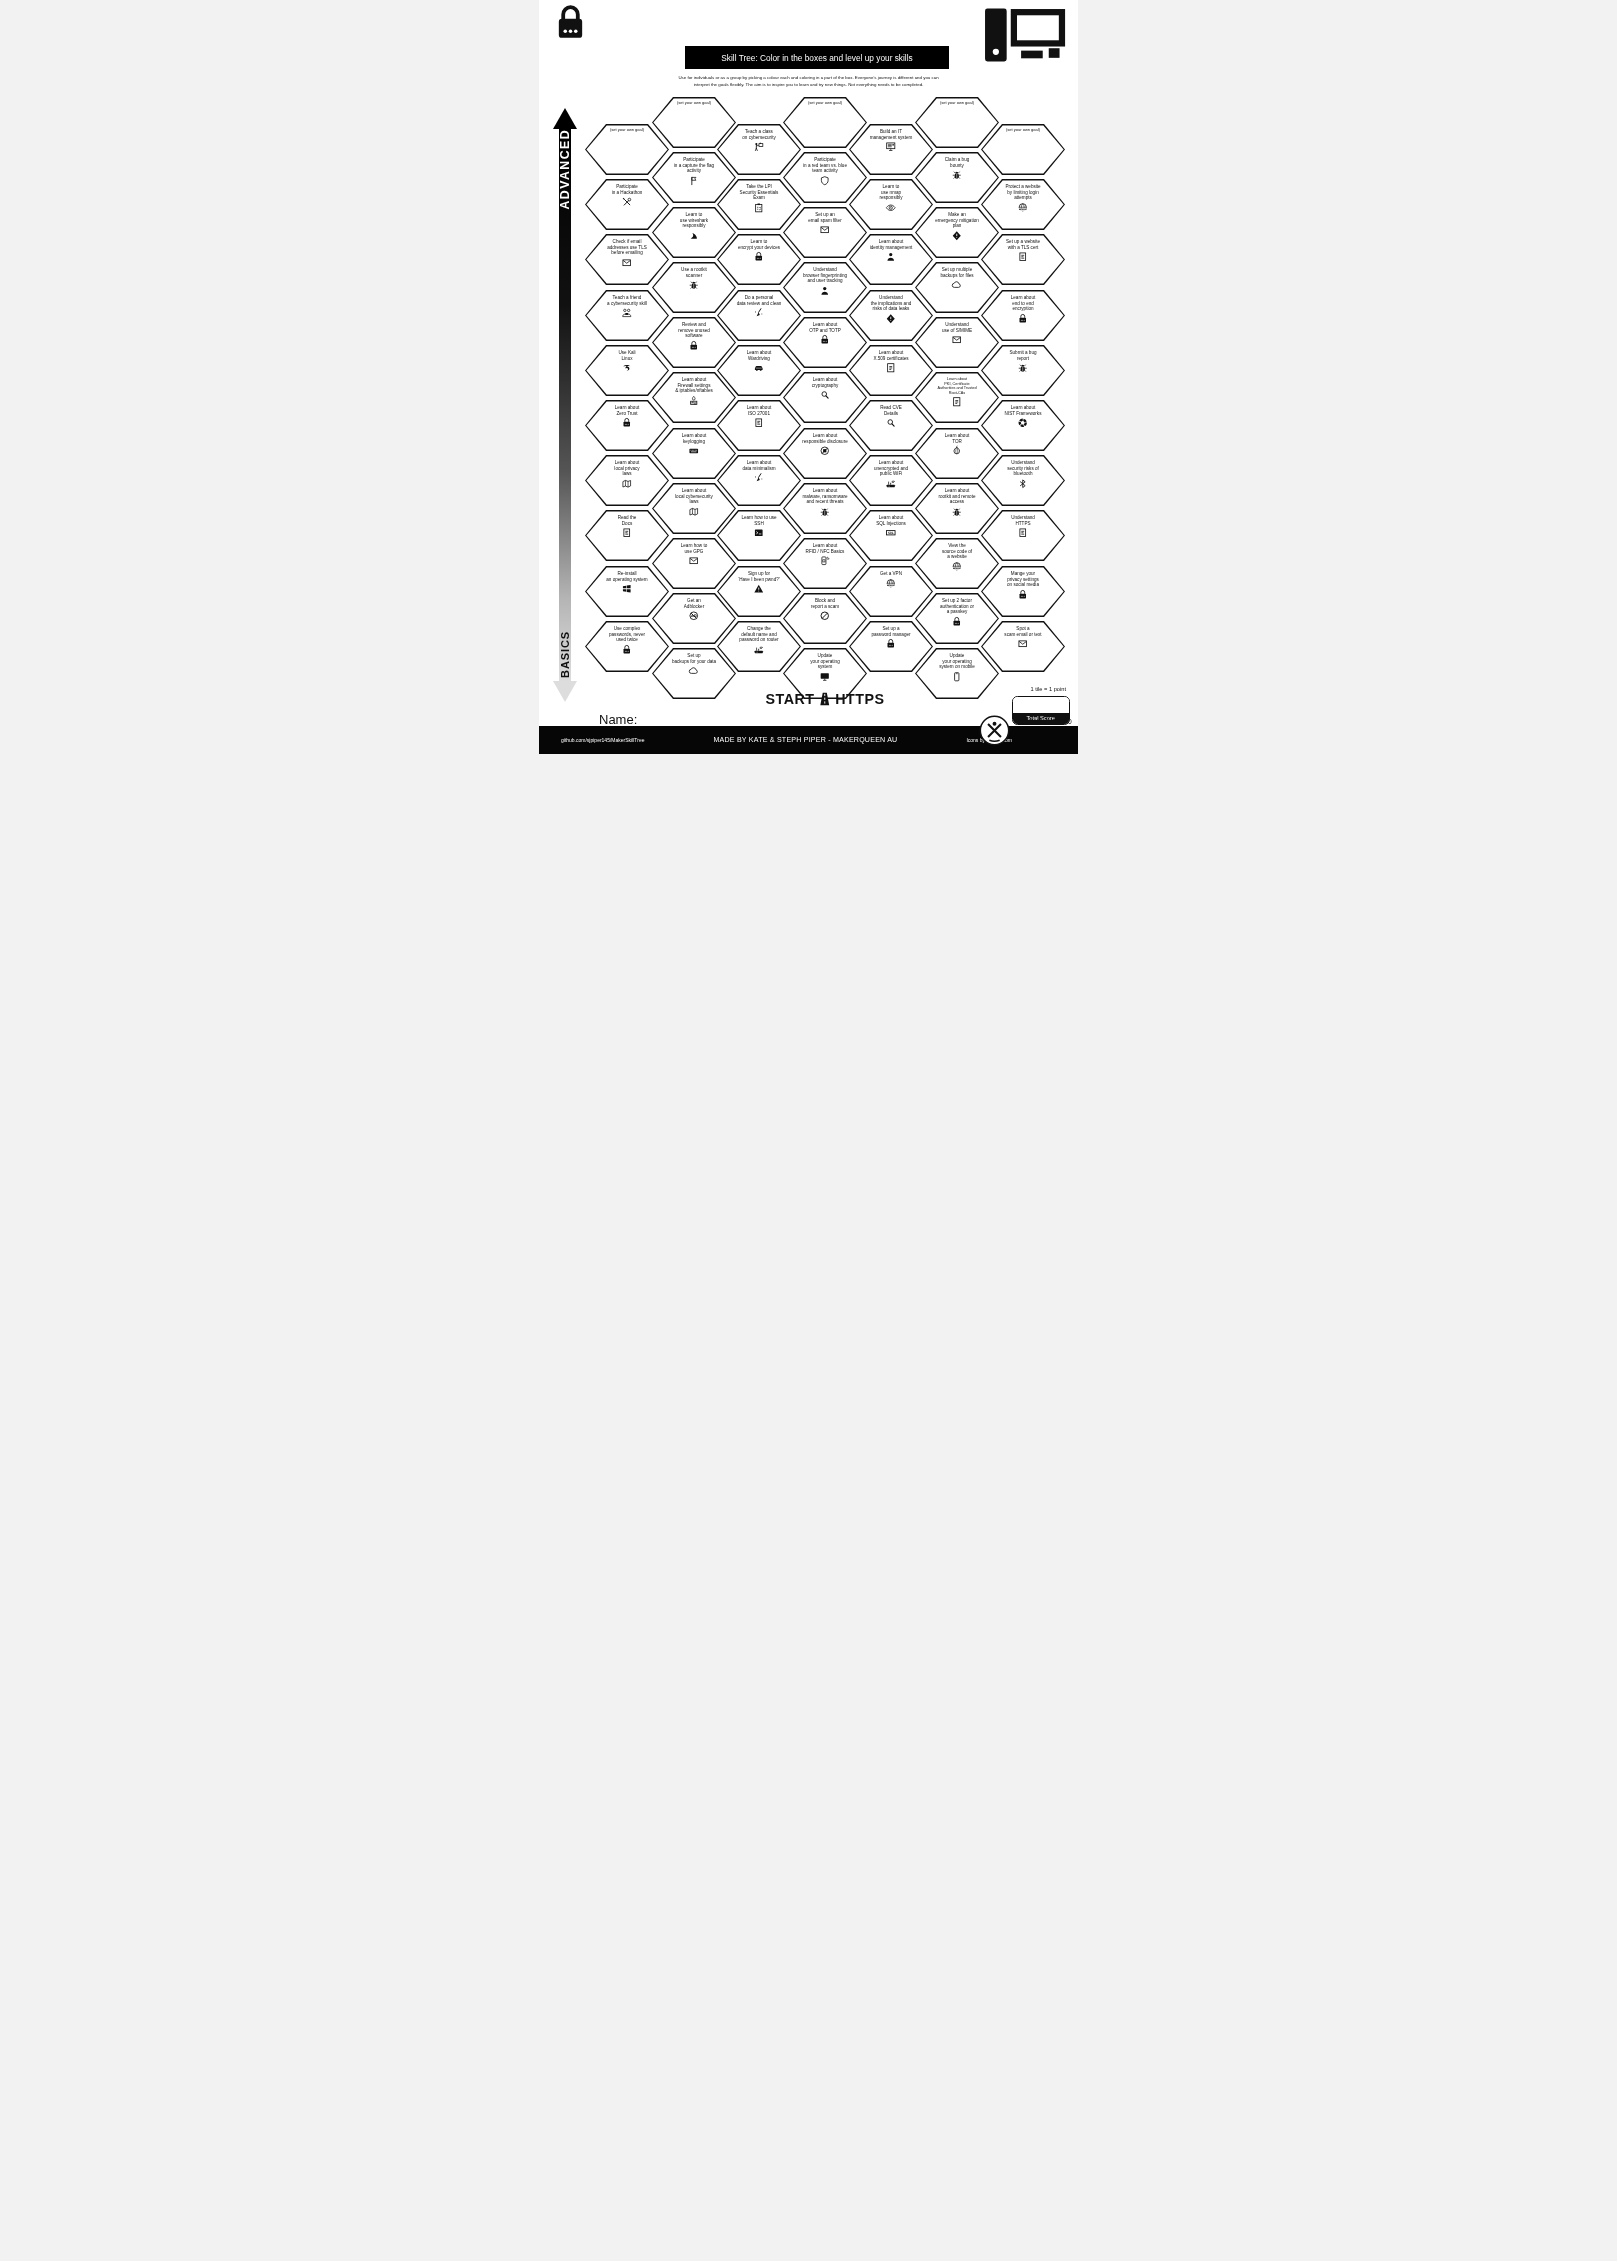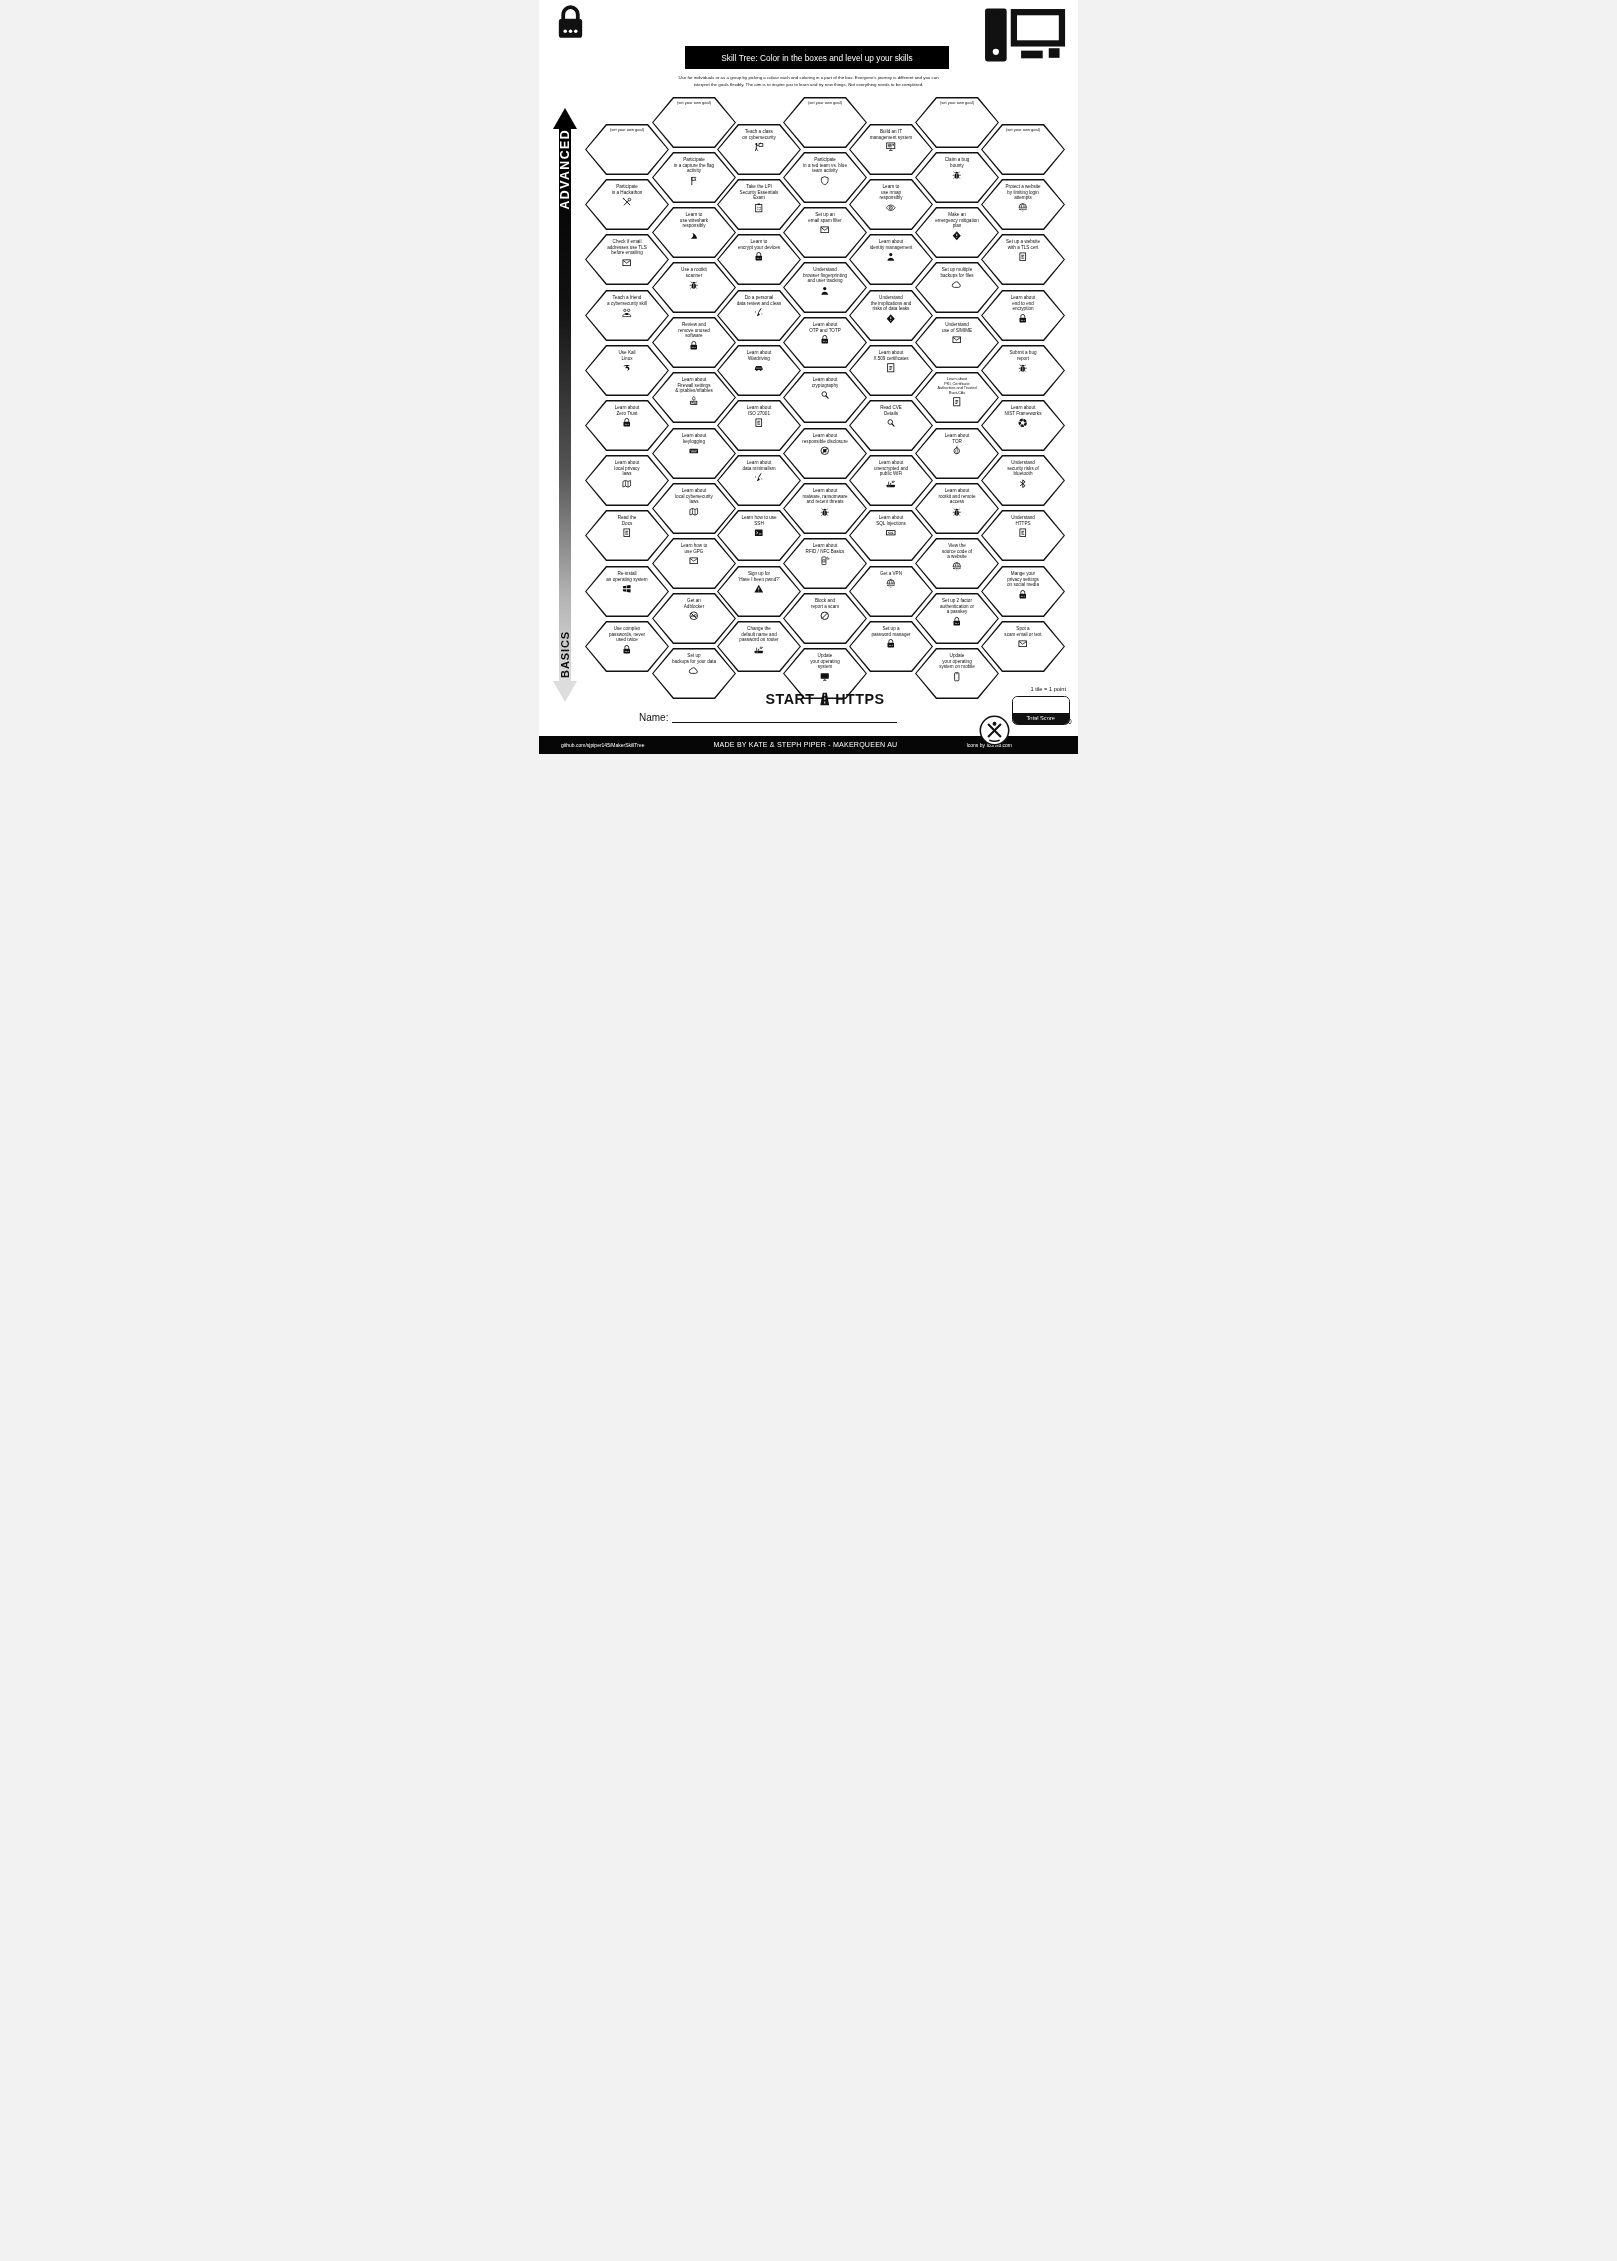--- a/index.html
+++ b/index.html
@@ -41,32 +41,32 @@
   .hex-label { font-size:4.6px; line-height:1.15; text-align:center; white-space:pre-line; color:#111; }
   .hex-c.goal .hex-label { font-size:4px; }
   .hex-c.tiny .hex-label { font-size:3.8px; }
   .hex-icon { width:11.5px; height:11.5px; margin-top:1.4px; flex:none; }
 
   
   .start-here { position:absolute; left:286px; top:689px; transform:translateX(-50%);
                 display:flex; align-items:center; gap:2px; }
   .start-here .word { font-size:14.3px; font-weight:900; letter-spacing:0.5px; }
   .start-road { width:16.6px; height:20px; }
-  .name-row { position:absolute; left:60px; top:712px; font-size:10px; display:flex; align-items:flex-end;margin-left:40px; }
+  .name-row { position:absolute; left:60px; top:712px; font-size:13px; display:flex; align-items:flex-end; }
   .name-line { display:inline-block; width:225px; border-bottom:1.4px solid #111; margin-left:3.7px; height:8.3px; }
   .tile-note { position:absolute; right:12px; top:686px; font-size:5.7px; }
   .score-box { position:absolute; right:8.3px; top:696px; width:58px; height:28.5px;
                background:#fff; border:1.1px solid #111; border-radius:5.5px; overflow:hidden; }
   .score-blank { position:absolute; top:0; left:0; right:0; height:17px; background:#fff; }
   .score-band { position:absolute; bottom:0; left:0; right:0; height:10.6px; background:#111; color:#fff;
                 display:flex; align-items:center; justify-content:center; font-size:5.7px; }
   .cc-text { position:absolute; right:6.4px; top:718px; font-size:6.7px; }
   .maker-logo { position:absolute; right:68px; top:715px; width:31px; height:31px; z-index:5; }
 
-  .footer-bar { position:absolute; left:0; right:0; bottom:0; height:18px; background:#060606; color:#fff;
+  .footer-bar { position:absolute; left:0; right:0; bottom:0; height:28px; background:#060606; color:#fff;
                 display:flex; align-items:center; justify-content:space-between; padding:0 22px; z-index:2; }
   .footer-left  { font-size:5px; }
   .footer-center{ font-size:7.1px; letter-spacing:0.2px; }
   .footer-right { font-size:5px; margin-right:44px; }
 
   .sprite { position:absolute; width:0; height:0; overflow:hidden; }
 </style>
 </head>
 <body>
 

